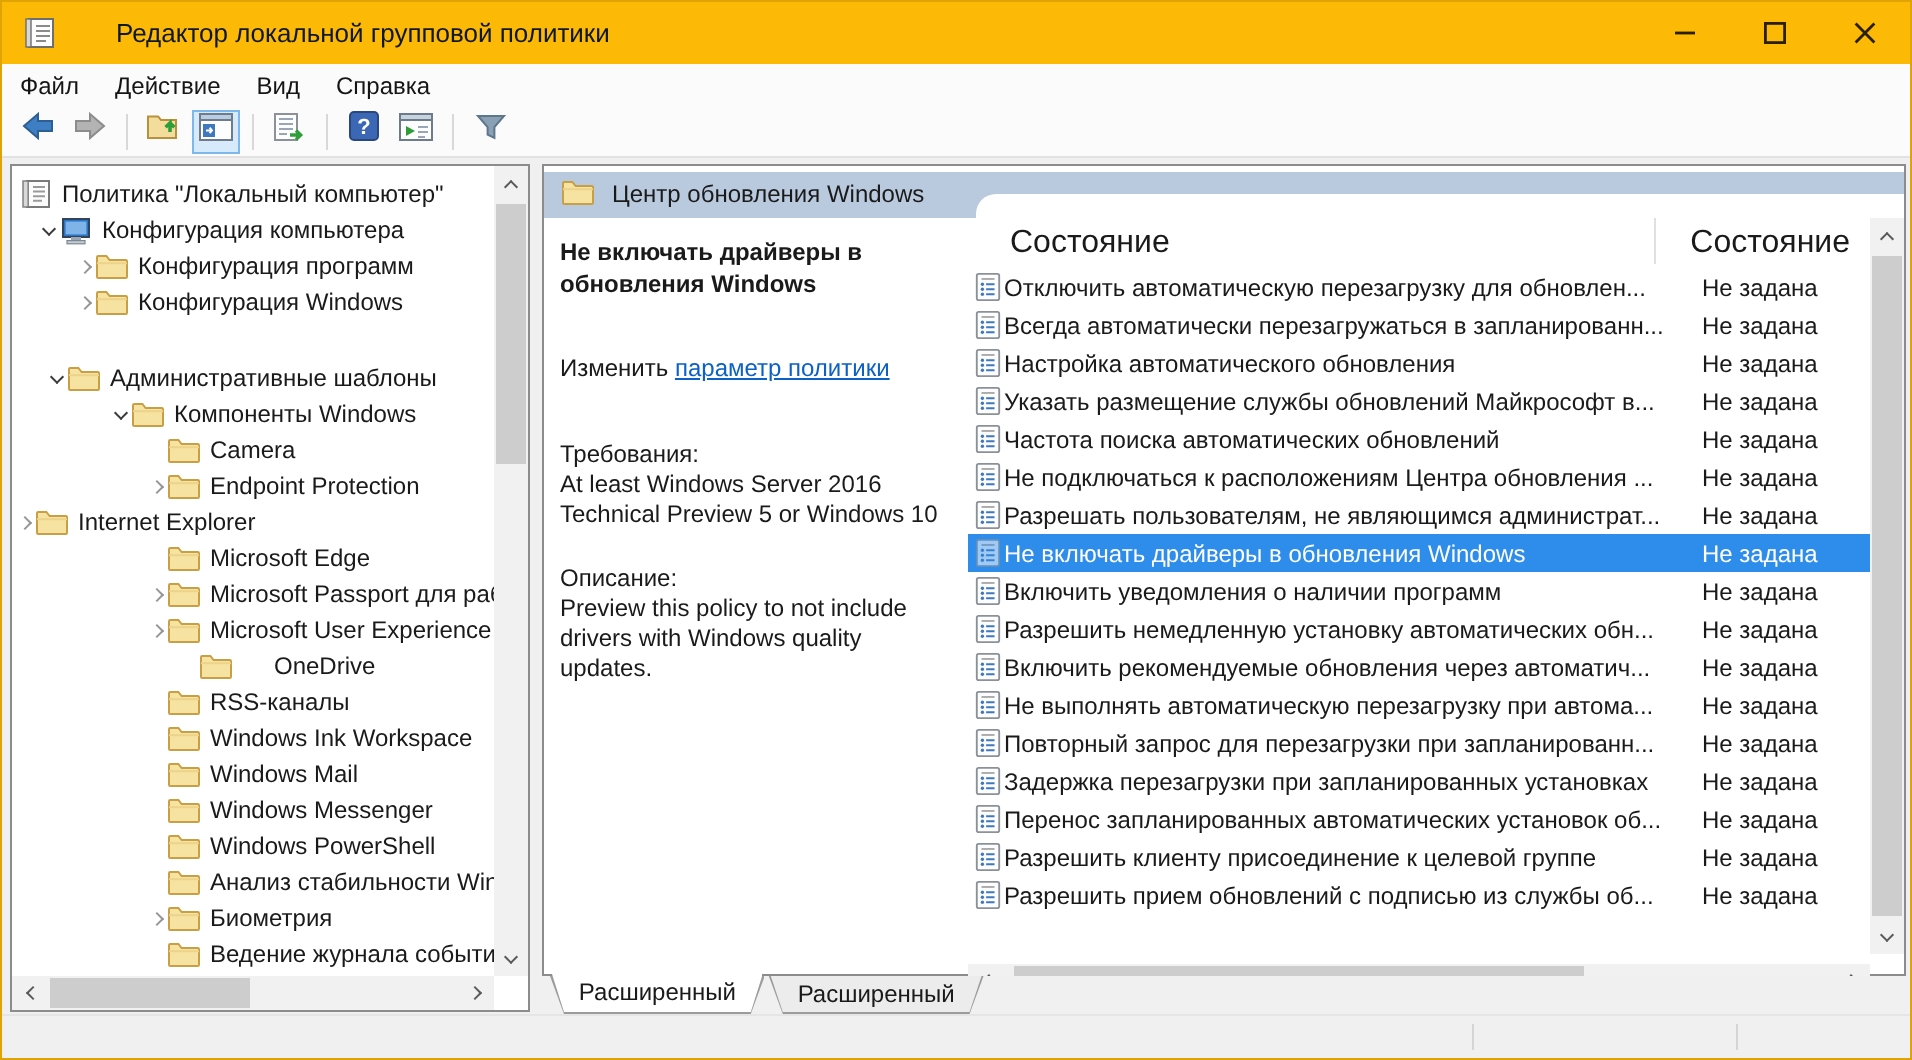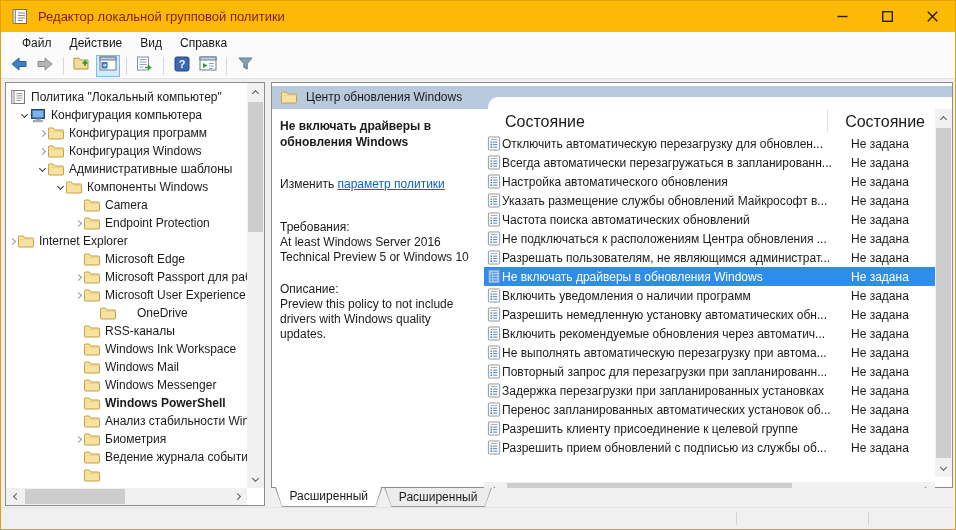--- a/index.html
+++ b/index.html
@@ -7,26 +7,26 @@
     --link:#0B61C4; --pane-border:#8C8C8C; --txt:#1A1A1A;
   }
   *{box-sizing:border-box; margin:0; padding:0; font-family:"Liberation Sans","DejaVu Sans",sans-serif;}
   html,body{background:#CFCFCF;}
   #window{position:relative; width:956px; height:530px; background:#F0F0F0;
           border:1px solid var(--amber-border); overflow:hidden; color:var(--txt);}
   
   #titlebar{position:absolute; left:0; top:0; width:100%; height:31px; background:var(--amber);
             display:flex; align-items:center;}
   #titlebar .app-icon{margin:0 9px 0 11px; width:17px; height:17px; flex:0 0 auto;}
-  #titlebar .title{font-size:13px; color:#7f1d1d;}
+  #titlebar .title{font-size:13px; color:#0f172a;margin-left:20px;}
   .winbtns{position:absolute; right:0; top:0; height:31px; display:flex;}
   .winbtn{width:45px; height:31px; display:flex; align-items:center; justify-content:center;}
   
   #menubar{position:absolute; left:0; top:31px; width:100%; height:21px; background:#FBFBFB;
-           display:flex; align-items:center; padding-left:12px;}
+           display:flex; align-items:center; padding-left:0;}
   .menu-item{font-size:12px; padding:3px 9px; color:#151515;}
   
   #toolbar{position:absolute; left:0; top:52px; width:100%; height:26px; background:#FBFBFB;
            border-bottom:1px solid #E2E2E2; display:flex; align-items:center; padding-left:5px;}
   .tbtn{width:24px; height:22px; display:flex; align-items:center; justify-content:center;
         border:1px solid transparent; margin:0 1px;}
   .tbtn.active{background:#D7EAFB; border-color:#7DB8EC;}
   .tsep{width:1px; height:18px; background:#D8D8D8; margin:0 5px;}
   
   #treepane{position:absolute; left:4px; top:81px; width:260px; height:424px; background:#fff;
@@ -232,21 +232,21 @@
             <span class="chev collapsed"></span>
           </span>
           <span class="t-icon">
             <svg width="16" height="13" viewBox="0 0 16 13">
               <path d="M0.5 3.2 L0.5 1.6 Q0.5 1 1.1 1 L5.2 1 L6.8 3 L14.9 3 Q15.5 3 15.5 3.6 L15.5 11.4 Q15.5 12 14.9 12 L1.1 12 Q0.5 12 0.5 11.4 Z" fill="#F7E3A1" stroke="#C99F45"></path>
               <path d="M0.5 4.6 L15.5 4.6" stroke="#EDD28A" stroke-width="1"></path>
             </svg>
           </span>
           <span class="t-label">Конфигурация Windows</span>
         </div>
-        <div class="tree-row" style="padding-left: 30px;">
+        <div class="tree-row" style="padding-left: 16px; margin-top: 20px;">
           <span class="chev-box">
             <span class="chev expanded"></span>
           </span>
           <span class="t-icon">
             <svg width="16" height="13" viewBox="0 0 16 13">
               <path d="M0.5 3.2 L0.5 1.6 Q0.5 1 1.1 1 L5.2 1 L6.8 3 L14.9 3 Q15.5 3 15.5 3.6 L15.5 11.4 Q15.5 12 14.9 12 L1.1 12 Q0.5 12 0.5 11.4 Z" fill="#F7E3A1" stroke="#C99F45"></path>
               <path d="M0.5 4.6 L15.5 4.6" stroke="#EDD28A" stroke-width="1"></path>
             </svg>
           </span>
           <span class="t-label">Административные шаблоны</span>
@@ -374,21 +374,21 @@
         <div class="tree-row" style="padding-left: 66px;">
           <span class="chev-box"></span>
           <span class="t-icon">
             <svg width="16" height="13" viewBox="0 0 16 13">
               <path d="M0.5 3.2 L0.5 1.6 Q0.5 1 1.1 1 L5.2 1 L6.8 3 L14.9 3 Q15.5 3 15.5 3.6 L15.5 11.4 Q15.5 12 14.9 12 L1.1 12 Q0.5 12 0.5 11.4 Z" fill="#F7E3A1" stroke="#C99F45"></path>
               <path d="M0.5 4.6 L15.5 4.6" stroke="#EDD28A" stroke-width="1"></path>
             </svg>
           </span>
           <span class="t-label">Windows Messenger</span>
         </div>
-        <div class="tree-row" style="padding-left: 66px; font-weight: bold;">
+        <div class="tree-row" style="padding-left: 66px;">
           <span class="chev-box"></span>
           <span class="t-icon">
             <svg width="16" height="13" viewBox="0 0 16 13">
               <path d="M0.5 3.2 L0.5 1.6 Q0.5 1 1.1 1 L5.2 1 L6.8 3 L14.9 3 Q15.5 3 15.5 3.6 L15.5 11.4 Q15.5 12 14.9 12 L1.1 12 Q0.5 12 0.5 11.4 Z" fill="#F7E3A1" stroke="#C99F45"></path>
               <path d="M0.5 4.6 L15.5 4.6" stroke="#EDD28A" stroke-width="1"></path>
             </svg>
           </span>
           <span class="t-label">Windows PowerShell</span>
         </div>
         <div class="tree-row" style="padding-left: 66px;">

